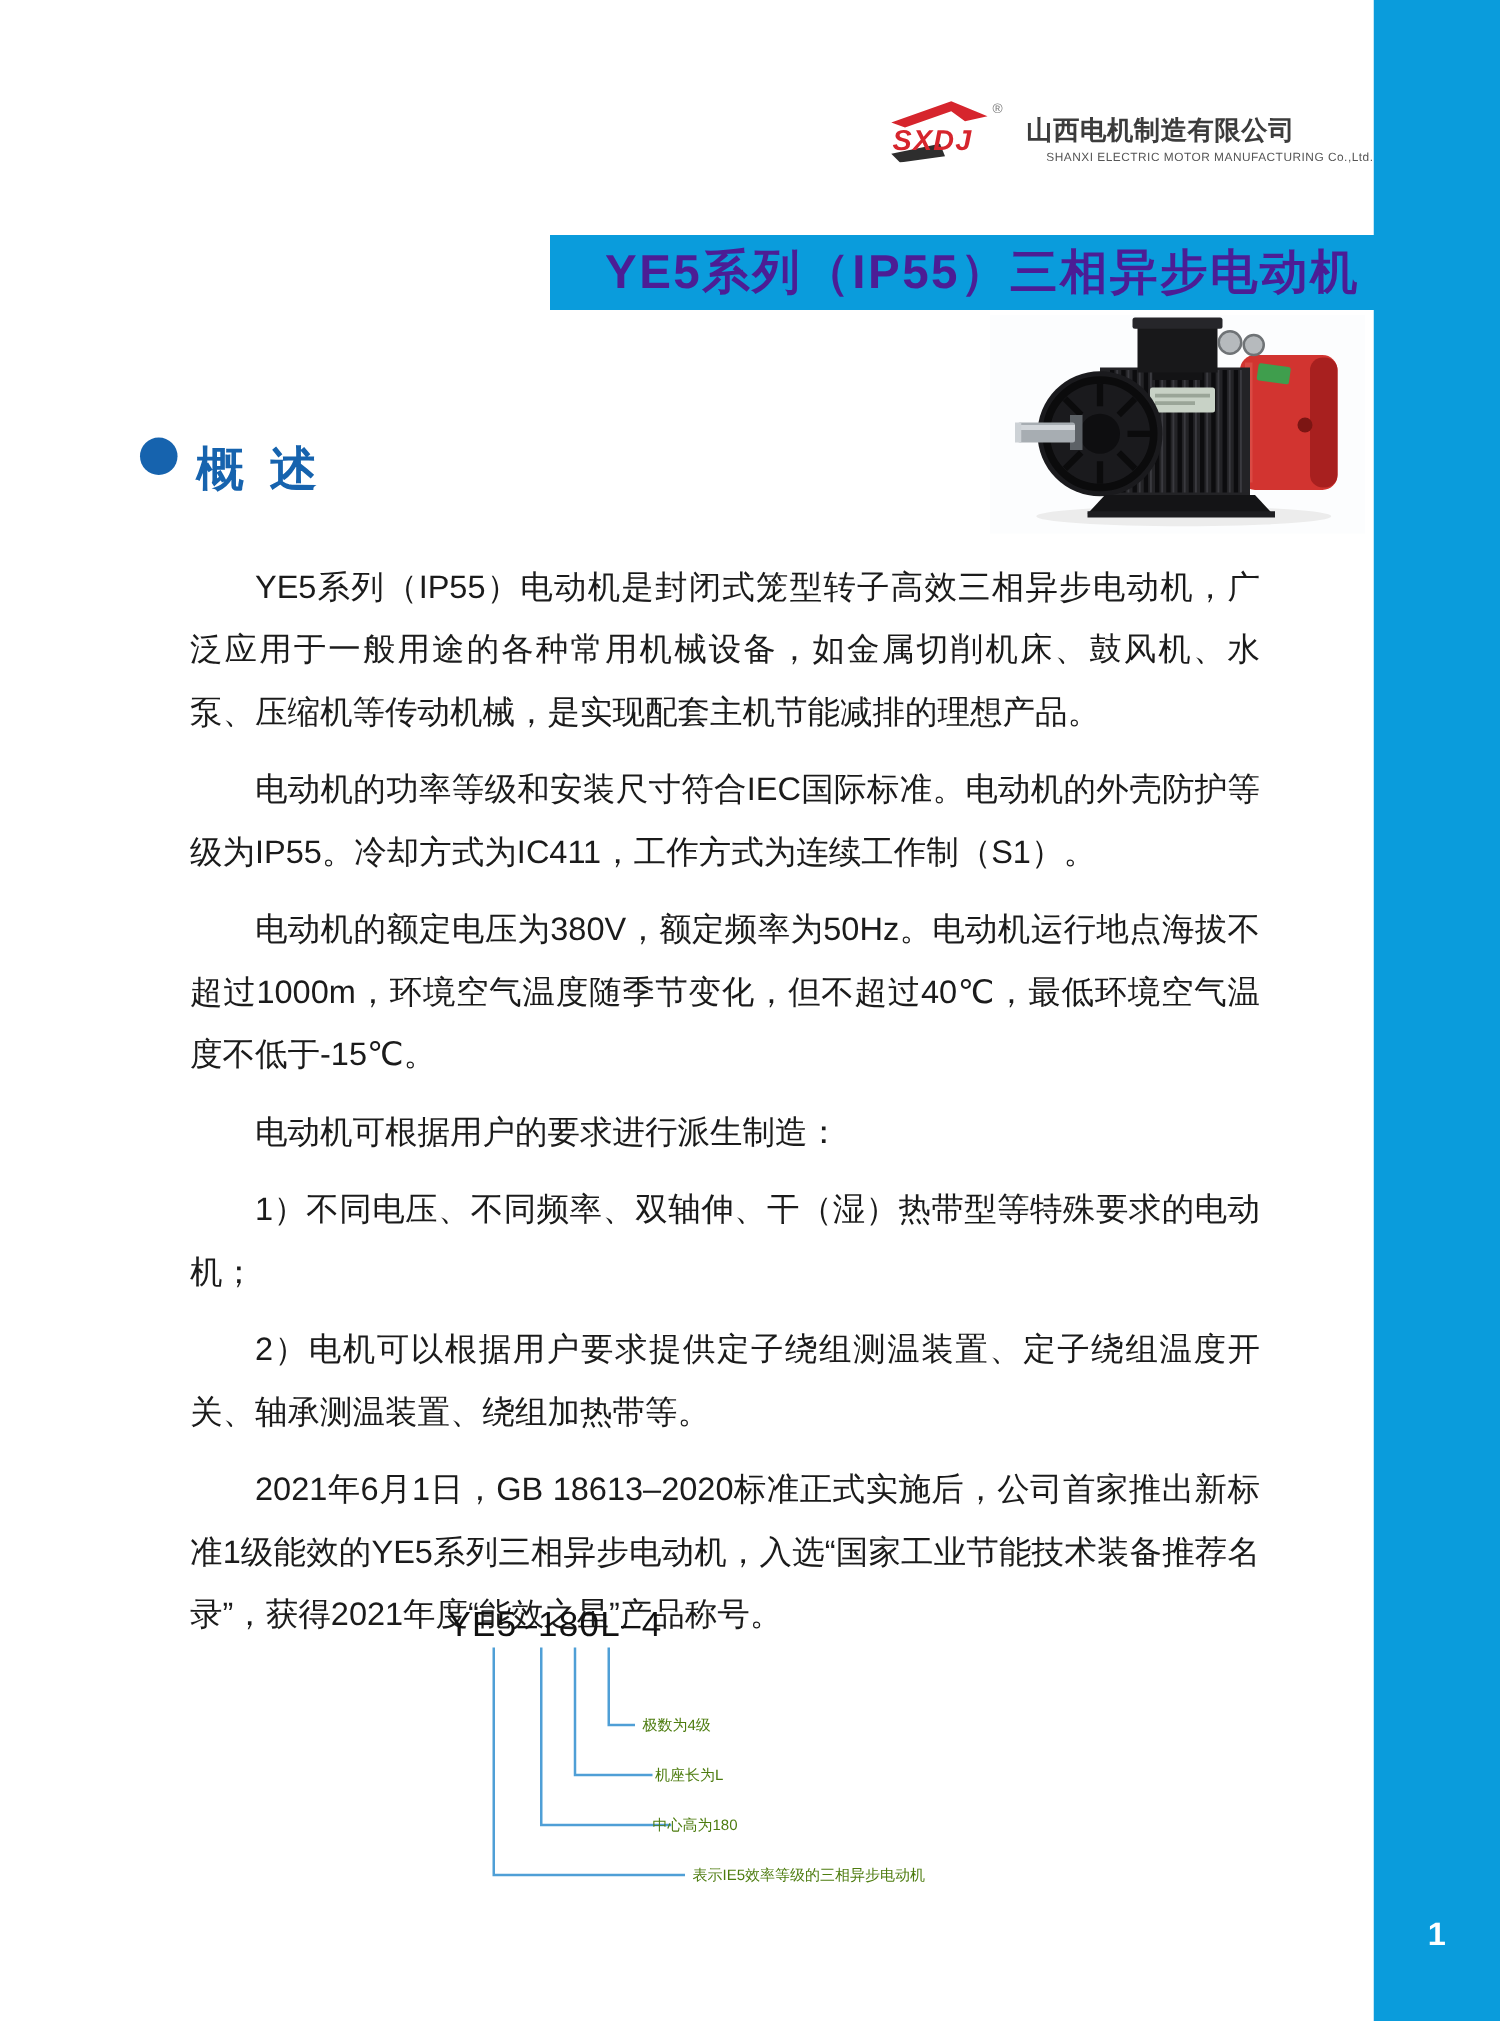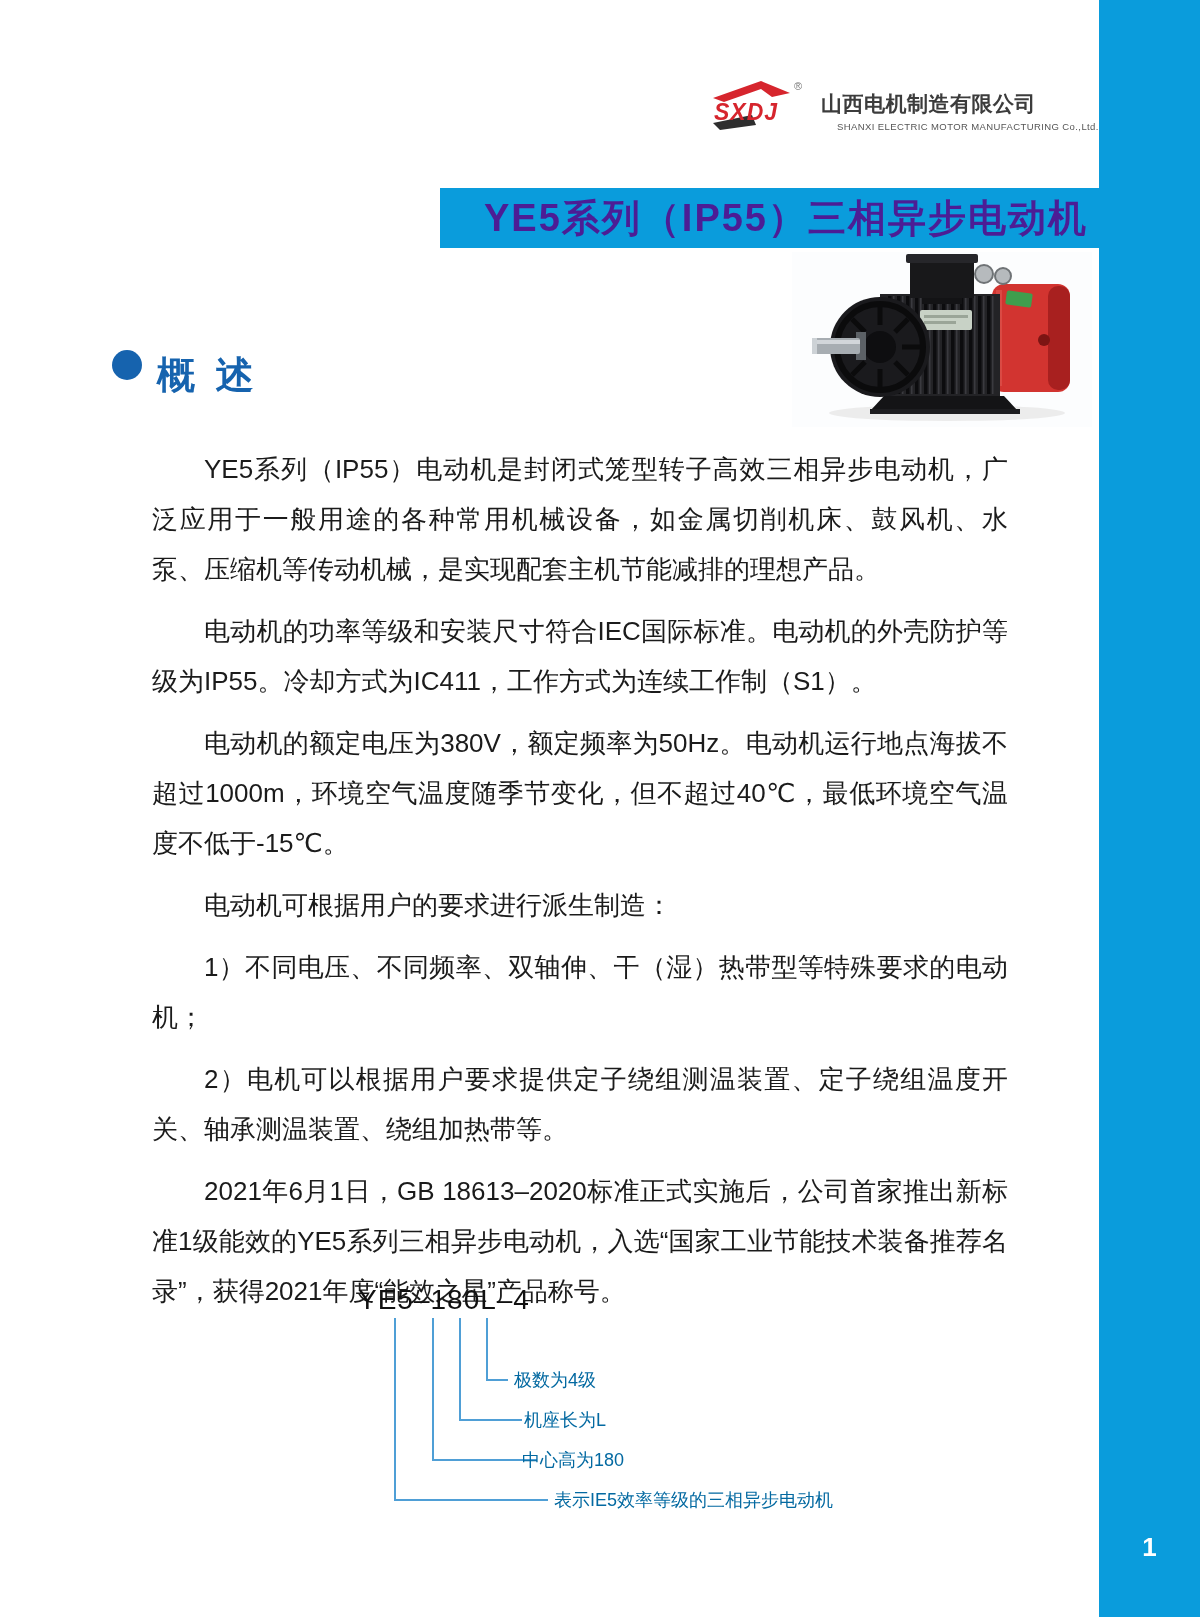--- a/index.html
+++ b/index.html
@@ -65,21 +65,21 @@
   
   .motor{position:absolute;left:792px;top:252px;}
   
   .model-title{
     position:absolute;left:358px;top:1284px;
     font-size:28px;color:#111111;letter-spacing:1px;white-space:nowrap;
   }
   .callouts{position:absolute;left:380px;top:1308px;}
   .callout-label{
     position:absolute;height:26px;line-height:26px;
-    font-size:18px;color:#0369a1;white-space:nowrap;
+    font-size:12px;color:#4d7c0f;white-space:nowrap;
   }
   .lbl-poles{left:514px;top:1367px;}
   .lbl-frame{left:524px;top:1407px;}
   .lbl-center{left:522px;top:1447px;}
   .lbl-ie5{left:554px;top:1487px;}
 </style>
 </head>
 <body>
 
 <div class="page">

